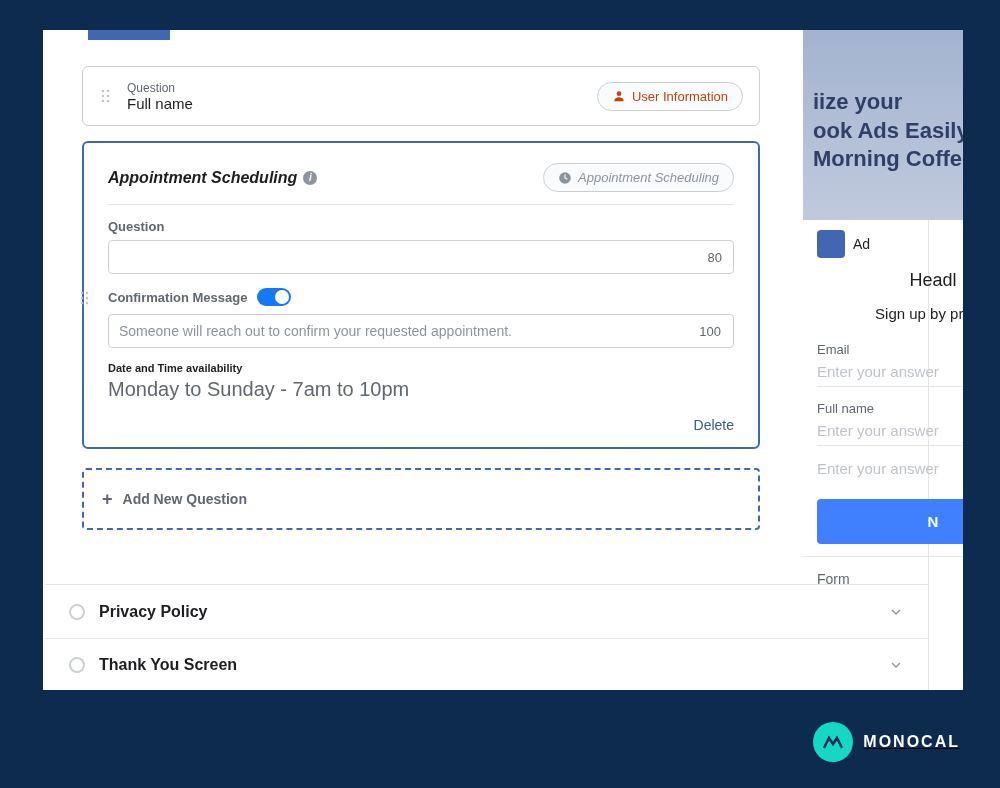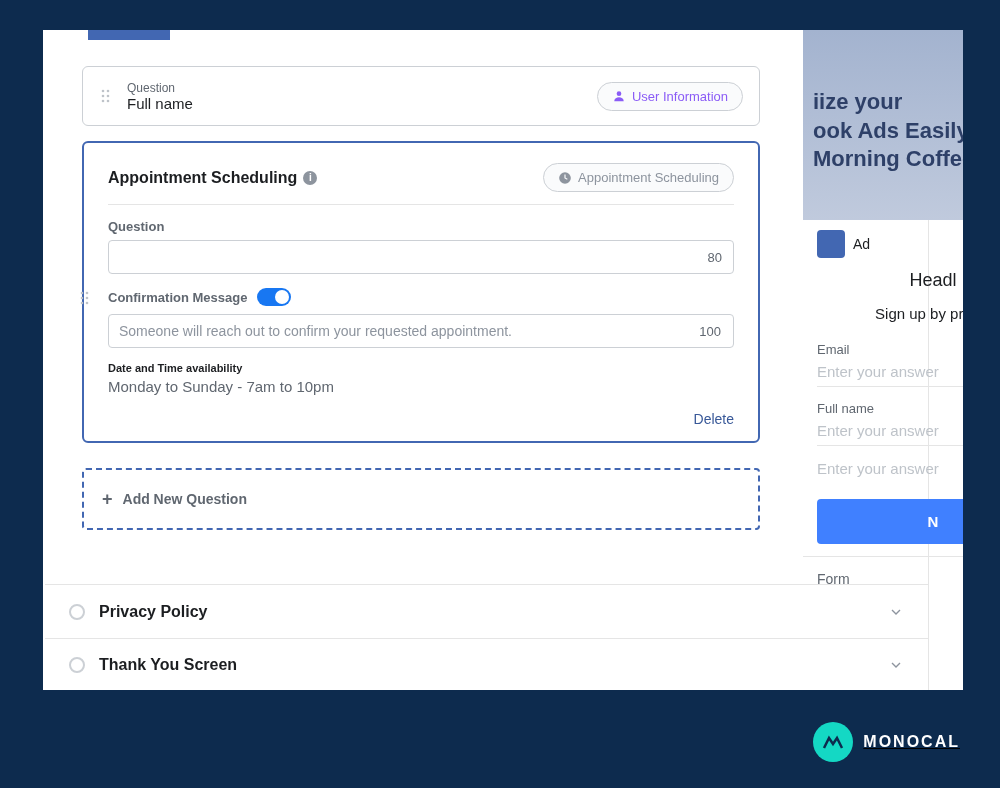--- a/index.html
+++ b/index.html
@@ -66,21 +66,21 @@
 .q-labels { flex: 1; }
 .q-label-small { font-size: 12px; color: #606770; }
 .q-label-big { font-size: 15px; color: #1c1e21; }
 .user-info-pill {
   border: 1px solid #ccd0d5;
   border-radius: 20px;
   padding: 6px 14px;
   display: flex;
   align-items: center;
   gap: 6px;
-  color: #8b5cf6;
+  color: #c2410c;
   font-size: 13px;
   background: #fafbfc;
 }
 .user-info-pill svg { width: 14px; height: 14px; }
 
 .appointment-card {
   position: absolute;
   left: 37px;
   top: 111px;
   width: 678px;
@@ -88,20 +88,21 @@
   border-radius: 6px;
   padding: 20px 24px 14px 24px;
 }
 .appt-header {
   display: flex;
   align-items: center;
   justify-content: space-between;
   padding-bottom: 12px;
   border-bottom: 1px solid #e5e5e5;
   margin-bottom: 14px;
+  font-style: italic;
 }
 .appt-title {
   font-size: 16px;
   font-weight: 600;
   color: #1c1e21;
   display: flex;
   align-items: center;
   gap: 6px;
 }
 .appt-title .info { width: 14px; height: 14px; background: #8d949e; border-radius: 50%; display:inline-flex; align-items:center; justify-content:center; color:#fff; font-size:10px; font-weight:bold; }
@@ -162,21 +163,21 @@
   border: 1px solid #ccd0d5;
   border-radius: 4px;
   padding: 8px 10px;
   font-size: 14px;
   color: #8d949e;
   position: relative;
   margin-bottom: 14px;
 }
 .confirm-input .char-count { color: #606770; }
 .avail-label { font-size: 11px; color: #1c1e21; font-weight: 600; margin-bottom: 4px; }
-.avail-value { font-size: 15px; color: #606770; margin-bottom: 16px; }
+.avail-value { font-size: 20px; color: #606770; margin-bottom: 16px; }
 .delete-link { text-align: right; color: #385898; font-size: 14px; font-weight: 500; cursor: pointer; }
 
 .add-question {
   position: absolute;
   left: 37px;
   top: 438px;
   width: 678px;
   height: 62px;
   border: 2px dashed #4267b2;
   border-radius: 4px;

